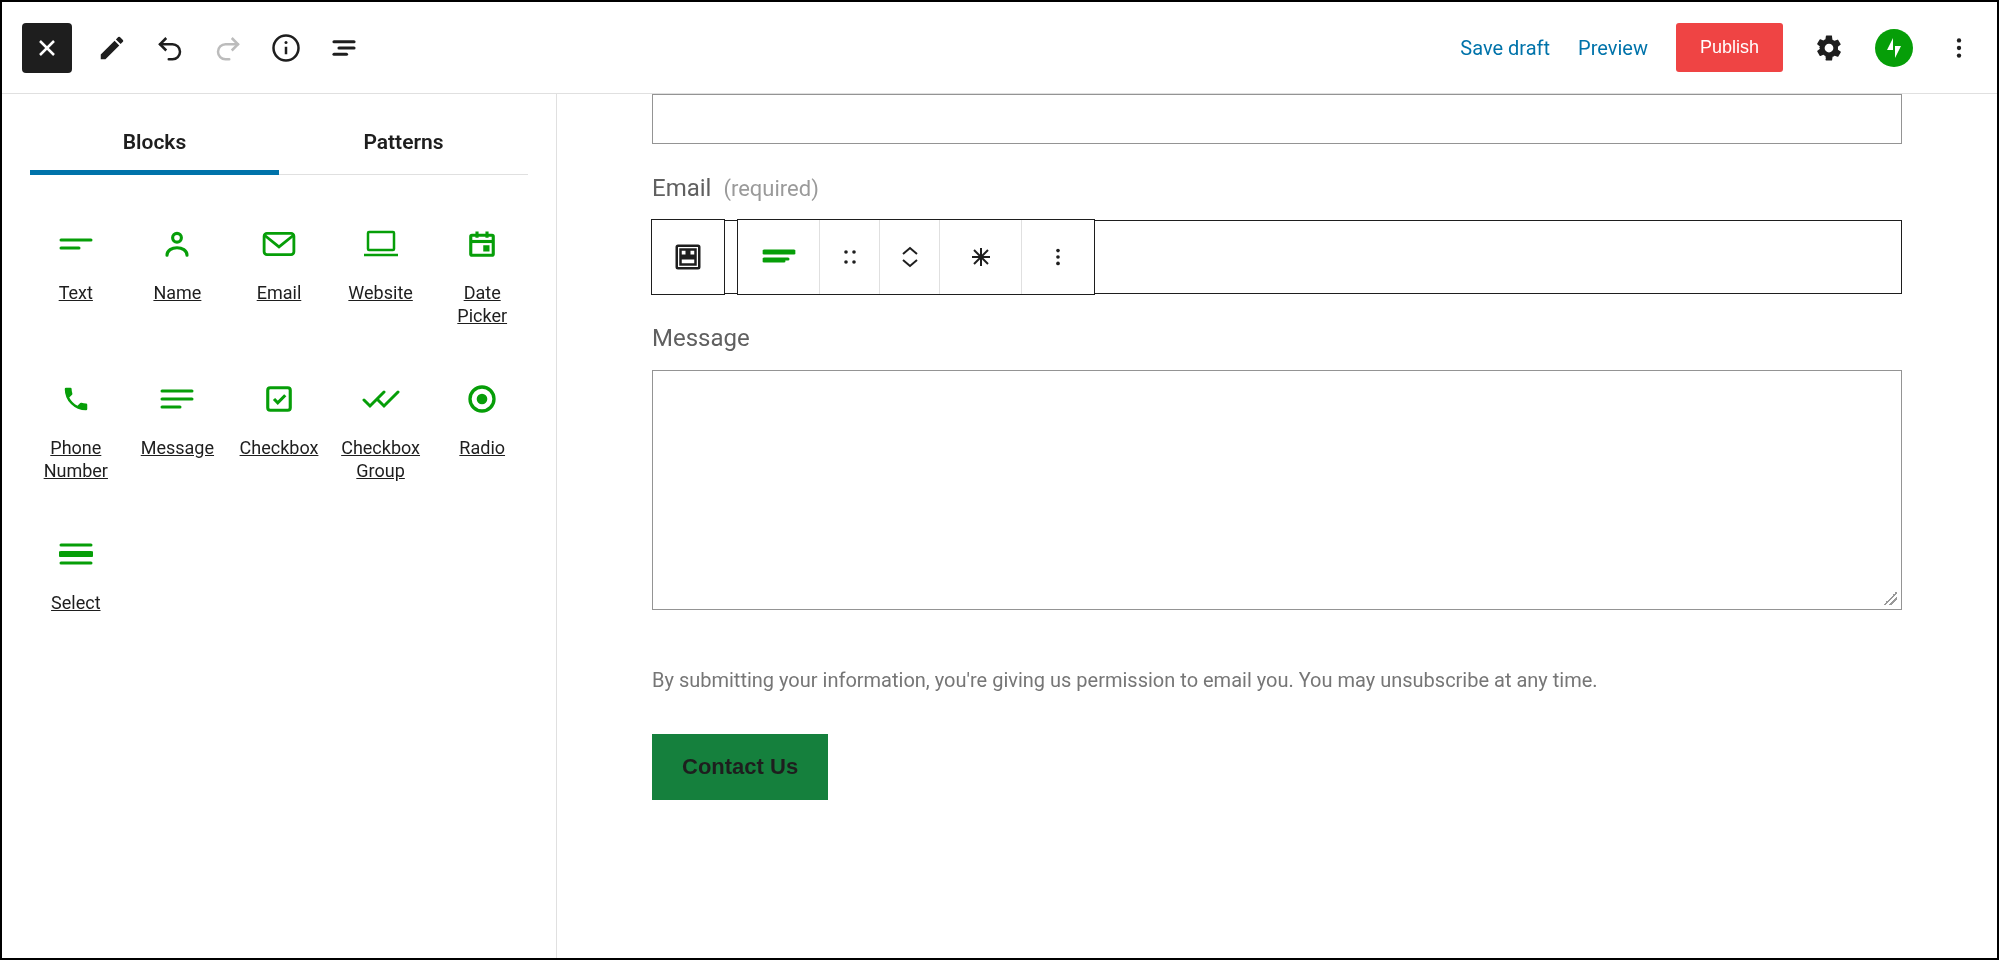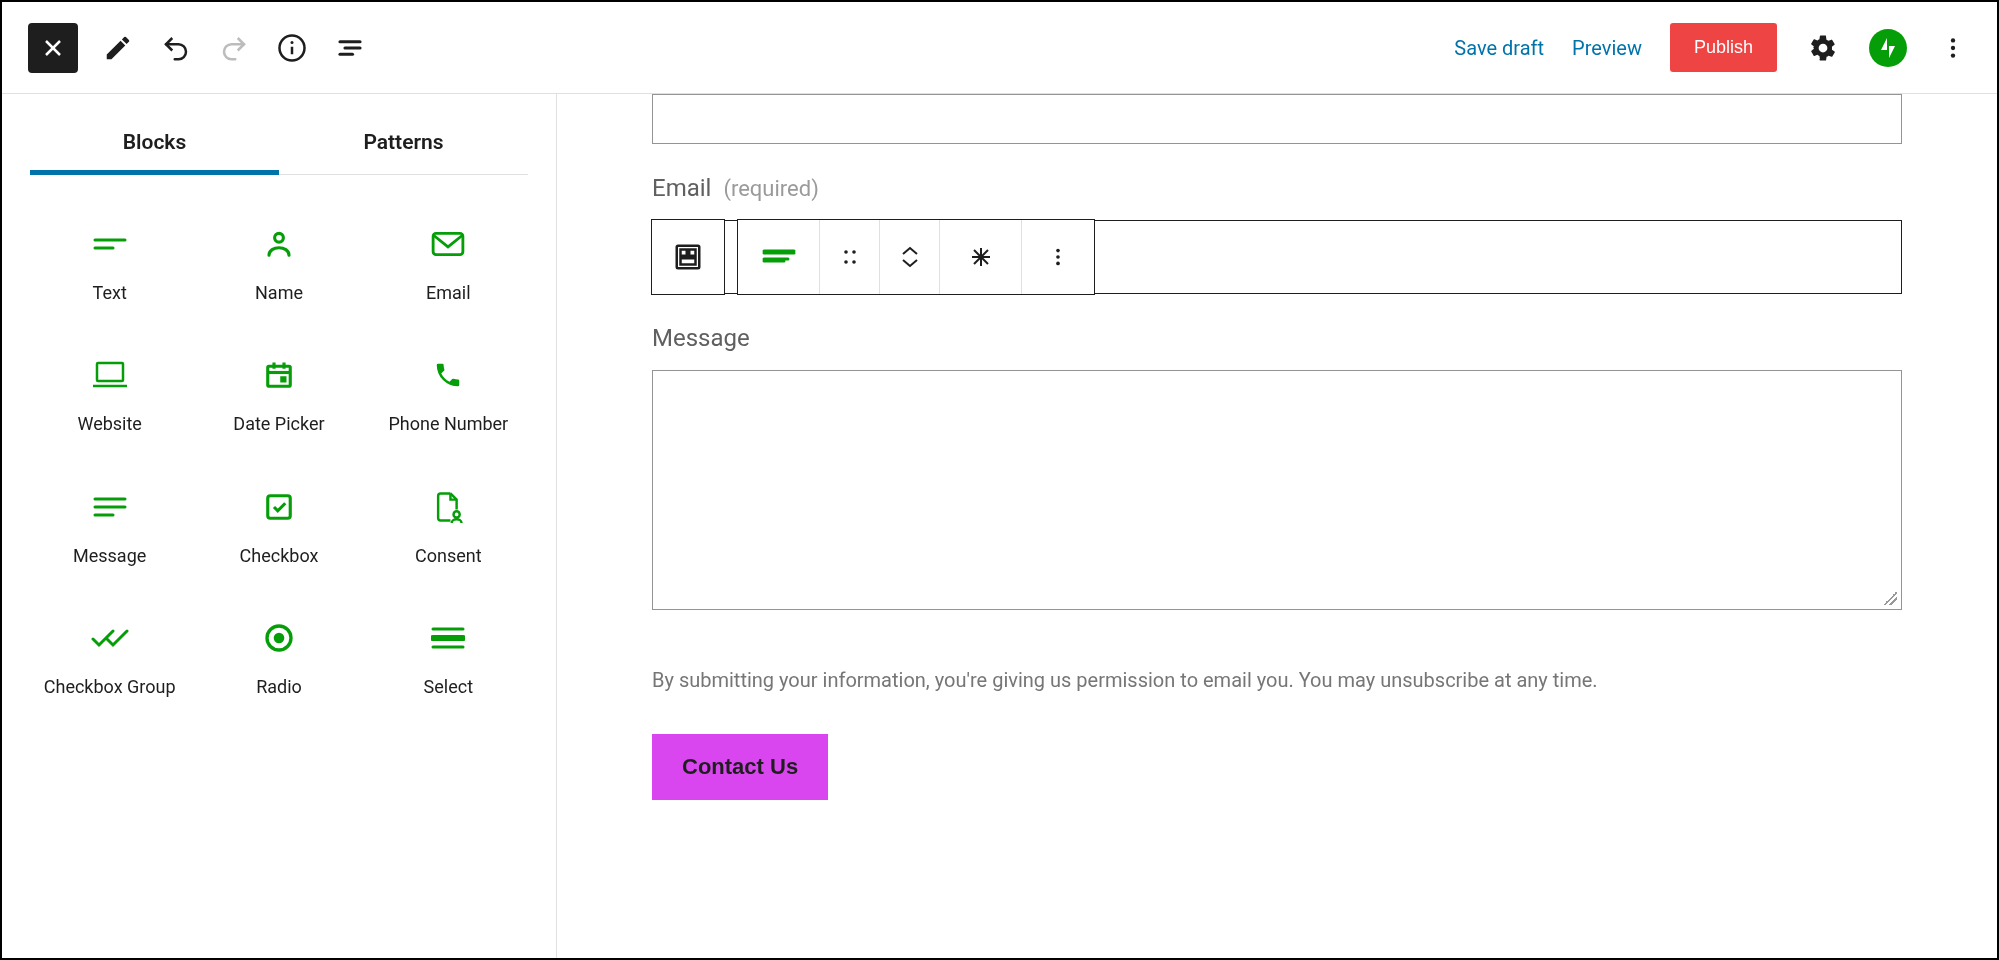--- a/index.html
+++ b/index.html
@@ -1,20 +1,20 @@
 <!DOCTYPE html>
 <html><head>
 <meta charset="utf-8">
 <style>
   * { box-sizing: border-box; margin: 0; padding: 0; }
   body { font-family: -apple-system, BlinkMacSystemFont, "Segoe UI", Roboto, sans-serif; background: #fff; color: #1e1e1e; overflow: hidden; }
   .app { width: 1999px; height: 960px; border: 2.5px solid #000; display: flex; flex-direction: column; transform-origin: top left; }
 
   
-  .topbar { height: 92px; border-bottom: 1px solid #e0e0e0; display: flex; align-items: center; padding: 0 26px; gap: 22px; justify-content: center; }
+  .topbar { height: 92px; border-bottom: 1px solid #e0e0e0; display: flex; align-items: center; padding: 0 20px; gap: 22px; justify-content: center; }
   .topbar-left { display: flex; align-items: center; gap: 22px; }
   .close-btn { width: 50px; height: 50px; background: #1e1e1e; border-radius: 4px; display: flex; align-items: center; justify-content: center; cursor: pointer; }
   .close-btn svg { stroke: #fff; }
   .tb-icon { width: 36px; height: 36px; display: flex; align-items: center; justify-content: center; cursor: pointer; color: #1e1e1e; }
   .tb-icon.disabled { color: #bcbcbc; cursor: default; }
   .topbar-right { margin-left: auto; display: flex; align-items: center; gap: 28px; }
   .link-btn { color: #0073aa; font-size: 20px; font-weight: 400; cursor: pointer; }
   .publish-btn { background: #ef4444; color: #fff; padding: 14px 24px; font-size: 18px; font-weight: 500; border: none; border-radius: 3px; cursor: pointer; }
   .jetpack-badge { width: 38px; height: 38px; border-radius: 50%; background: #069e08; display: flex; align-items: center; justify-content: center; }
 
@@ -27,21 +27,21 @@
   .search-icon { position: absolute; right: 22px; top: 50%; transform: translateY(-50%); }
 
   .tabs { display: flex; margin-top: 22px; border-bottom: 1px solid #e0e0e0; }
   .tab { flex: 1; text-align: center; padding: 14px 0 20px; font-size: 21px; font-weight: 600; cursor: pointer; position: relative; color: #1e1e1e; }
   .tab.active::after { content:""; position:absolute; bottom:-1px; left:0; right:0; height:5px; background:#0073aa; }
 
   .section-header { display: flex; align-items: center; gap: 14px; margin-top: 26px; padding: 4px 2px; }
   .section-header-label { font-size: 17px; font-weight: 600; letter-spacing: 1px; color: #767676; }
   .mini-badge { width: 32px; height: 32px; border-radius: 50%; background: #069e08; display:flex; align-items:center; justify-content:center; }
 
-  .block-grid { display: grid; grid-template-columns: repeat(3, 1fr); gap: 10px 10px; margin-top: 22px; }
+  .block-grid { display: grid; grid-template-columns: repeat(5, 1fr); gap: 10px 10px; margin-top: 22px; text-decoration: underline; }
   .block-item { display:flex; flex-direction:column; align-items:center; justify-content:flex-start; padding: 24px 6px 14px; cursor:pointer; border-radius:4px; }
   .block-item .icon-slot { height: 46px; display:flex; align-items:center; justify-content:center; color:#069e08; }
   .block-item-label { font-size: 18px; color:#1e1e1e; margin-top: 14px; text-align:center; line-height:1.3; }
 
   
   .canvas { flex:1; padding: 0 70px; overflow:hidden; position:relative; }
   .form-area { max-width: 1250px; margin: 0 auto; padding-top: 0; }
   .field-input-plain { width:100%; height:50px; border:1px solid #949494; background:#fff; }
   .field-label { font-size: 24px; color:#606060; margin-top: 30px; display:flex; align-items:baseline; gap:12px; }
   .field-label .req { color:#9a9a9a; font-size:22px; }
@@ -54,21 +54,21 @@
   .toolbar-btn { width: 82px; display:flex; align-items:center; justify-content:center; cursor:pointer; border-right:1px solid #e0e0e0; }
   .toolbar-btn:last-child { border-right:none; }
   .toolbar-btn.narrow { width: 60px; }
   .toolbar-btn.stack { flex-direction: column; gap: 2px; }
   .email-outline { height:74px; border:1.5px solid #1e1e1e; background:#fff; }
 
   .textarea { width:100%; height:240px; border:1px solid #949494; background:#fff; margin-top:18px; resize: both; position:relative; }
   .textarea::after { content:""; position:absolute; right:4px; bottom:4px; width:14px; height:14px; background: linear-gradient(135deg, transparent 50%, #999 50%, #999 60%, transparent 60%, transparent 70%, #999 70%, #999 80%, transparent 80%); }
 
   .disclaimer { font-size: 20px; color:#767676; margin-top: 58px; }
-  .submit-btn { margin-top: 42px; background:#d946ef; color:#1e1e1e; font-size:22px; font-weight:600; padding: 20px 30px; border:none; cursor:pointer; }
+  .submit-btn { margin-top: 42px; background:#15803d; color:#1e1e1e; font-size:22px; font-weight:600; padding: 20px 30px; border:none; cursor:pointer; }
 </style>
 </head>
 <body>
 
 <div class="app">
 
   <div class="topbar">
     <div class="topbar-left">
       <div class="close-btn">
         <svg width="24" height="24" viewBox="0 0 24 24" fill="none" stroke="currentColor" stroke-width="2.5">
@@ -209,32 +209,20 @@
           <div class="block-item-label">Message</div>
         </div>
         <div class="block-item">
           <div class="icon-slot">
               <svg width="30" height="30" viewBox="0 0 24 24" fill="none" stroke="currentColor" stroke-width="2.5">
                 <rect x="3" y="3" width="18" height="18" rx="2"></rect>
                 <path d="M8 12l3 3 6-6"></path>
               </svg>
             </div>
           <div class="block-item-label">Checkbox</div>
-        </div>
-        <div class="block-item">
-          <div class="icon-slot">
-              <svg width="30" height="32" viewBox="0 0 24 26" fill="none" stroke="currentColor" stroke-width="2">
-                <path d="M14 2H6a2 2 0 0 0-2 2v18a2 2 0 0 0 2 2h8"></path>
-                <path d="M14 2l5 5v8"></path>
-                <path d="M14 2v5h5"></path>
-                <circle cx="19" cy="19" r="2.5"></circle>
-                <path d="M15 26c0-2 2-3 4-3s4 1 4 3"></path>
-              </svg>
-            </div>
-          <div class="block-item-label">Consent</div>
         </div>
         <div class="block-item">
           <div class="icon-slot">
               <svg width="38" height="24" viewBox="0 0 38 24" fill="none" stroke="currentColor" stroke-width="3" stroke-linecap="round">
                 <path d="M2 13l6 6L22 5"></path>
                 <path d="M16 13l6 6L36 5"></path>
               </svg>
             </div>
           <div class="block-item-label">Checkbox Group</div>
         </div>

